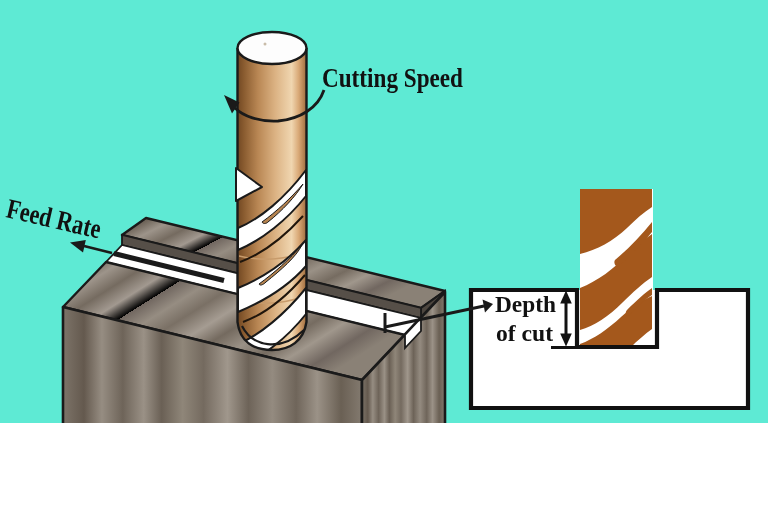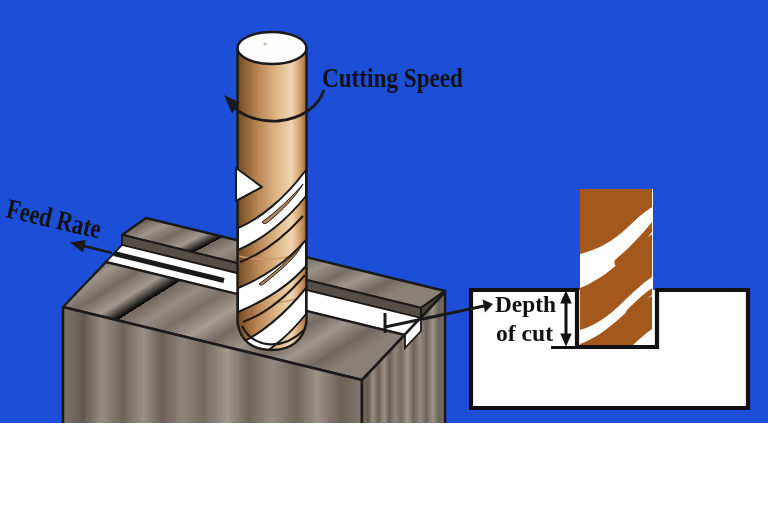--- a/index.html
+++ b/index.html
@@ -1,20 +1,20 @@
 <!DOCTYPE html>
 <html><head>
 <meta charset="utf-8">
 <style>
   html, body { margin: 0; padding: 0; background: #ffffff; }
   .stage {
     position: relative;
     width: 768px;
     height: 423px;
-    background: #1d4ed8;
+    background: #5eead4;
     overflow: hidden;
     font-family: "Liberation Serif", serif;
     text-align: center;
   }
   svg text {
     font-family: "Liberation Serif", serif;
     font-weight: bold;
     fill: #111111;
   }
 </style>

